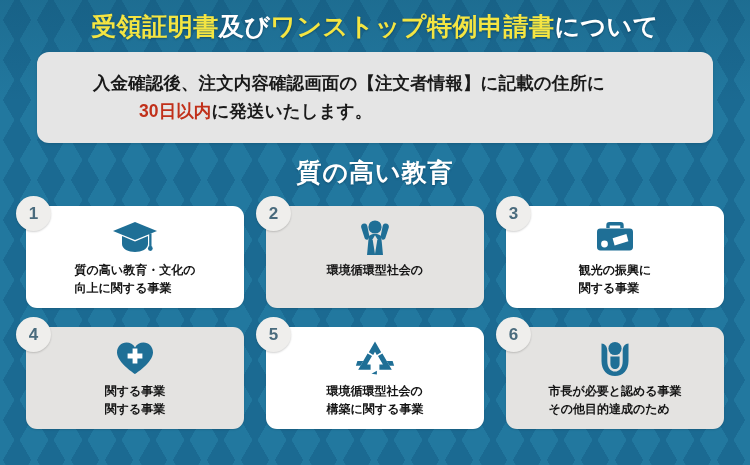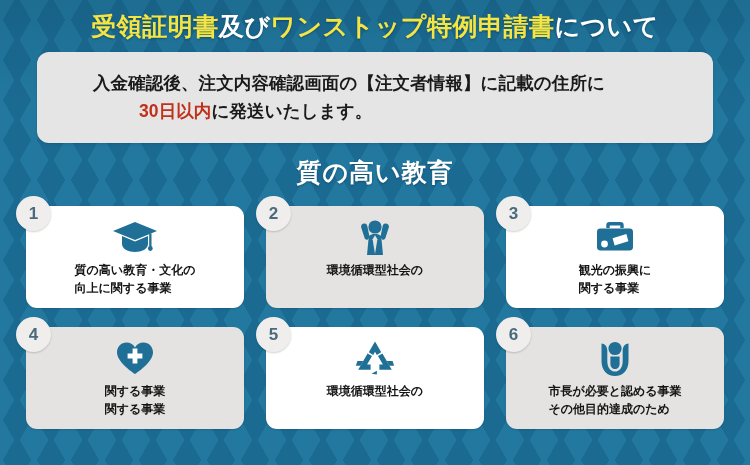--- a/index.html
+++ b/index.html
@@ -216,20 +216,21 @@
             <path d="M12.6 13.6 L17 16.1 L12.1 24.6 L15.6 24.6 L15.6 29.7 L3.2 29.7 Z"></path>
             <path d="M27.4 13.6 L36.8 29.7 L24.4 29.7 L24.4 24.6 L27.9 24.6 L23 16.1 Z"></path>
             <path d="M2.4 21.1 L8.3 21.1 L5.6 25.8 L0.9 25.8 Z"></path>
             <path d="M37.6 21.1 L31.7 21.1 L34.4 25.8 L39.1 25.8 Z"></path>
             <path d="M16.5 33.8 L21.9 30.8 L21.9 34.4 Z"></path>
           </g>
         </svg>
       </div>
       <div class="card-label">
         <div>環境循環型社会の</div>
+        <div>構築に関する事業</div>
       </div>
     </div>
 
     <div class="card gray">
       <div class="badge">6</div>
       <div class="icon-wrap">
         <svg width="38" height="38" viewBox="0 0 38 38">
           <circle cx="19" cy="9.5" r="6.6" fill="#1f6f96"></circle>
           <path fill="#1f6f96" d="M5.5 4.5 C8.8 4.5 11.3 7.6 11.3 11.6 V22 C11.3 28.6 14.6 32.6 19 32.6 V37 C11 37 5.5 31 5.5 22 Z"></path>
           <path fill="#1f6f96" d="M32.5 4.5 C29.2 4.5 26.7 7.6 26.7 11.6 V22 C26.7 28.6 23.4 32.6 19 32.6 V37 C27 37 32.5 31 32.5 22 Z"></path>

